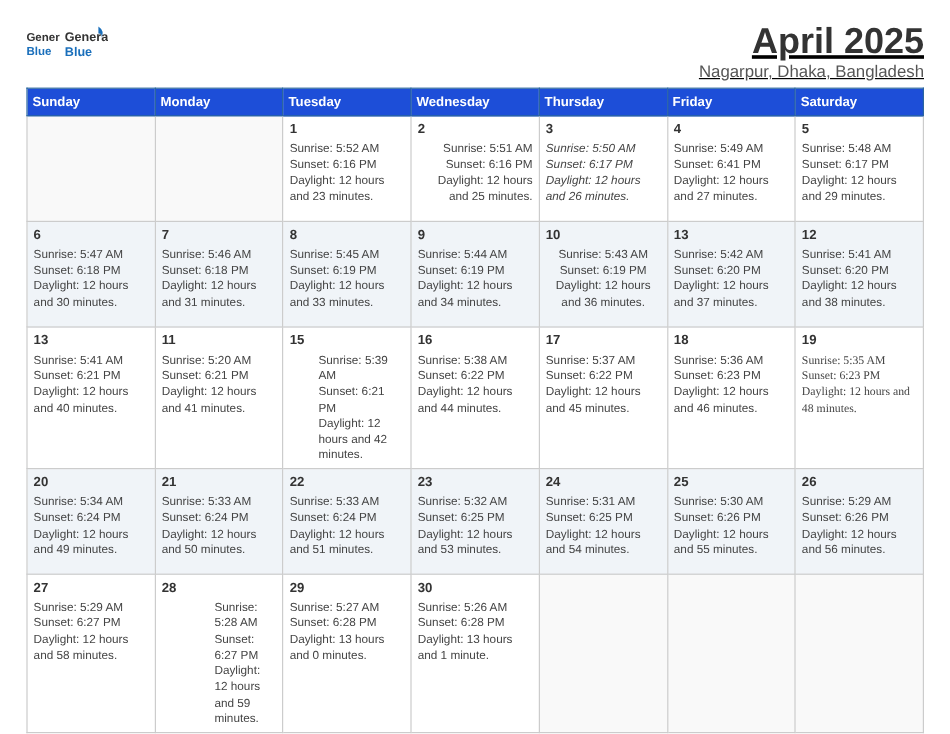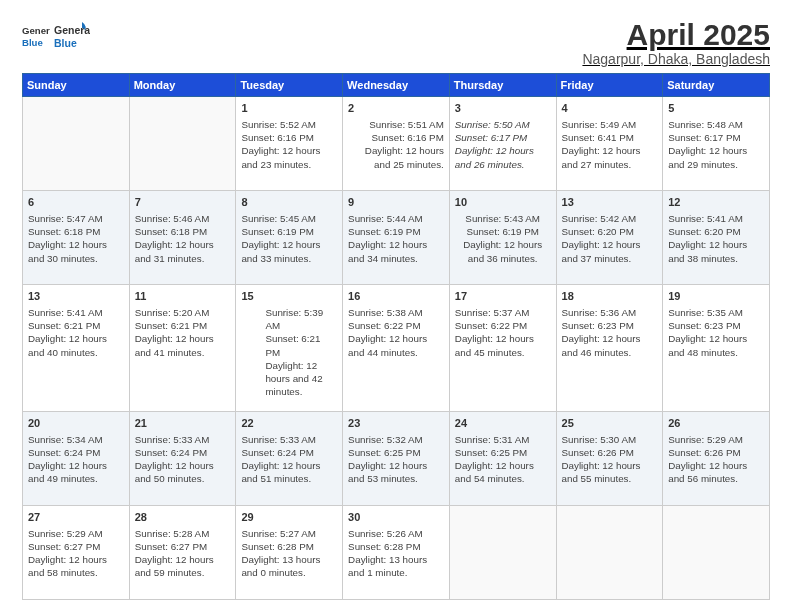--- a/index.html
+++ b/index.html
@@ -234,21 +234,21 @@
 Daylight: 12 hours and 45 minutes.</div>
           </td>
           <td>
             <span class="day-num">18</span>
             <div class="day-info" style="white-space: pre-line;">Sunrise: 5:36 AM
 Sunset: 6:23 PM
 Daylight: 12 hours and 46 minutes.</div>
           </td>
           <td>
             <span class="day-num">19</span>
-            <div class="day-info" style="white-space: pre-line;">Sunrise: 5:35 AM
+            <div class="day-info" style="white-space: pre-line; font-family: Liberation Serif, serif;">Sunrise: 5:35 AM
 Sunset: 6:23 PM
 Daylight: 12 hours and 48 minutes.</div>
           </td>
         </tr>
         <tr class="alt-row">
           <td>
             <span class="day-num">20</span>
             <div class="day-info" style="white-space: pre-line;">Sunrise: 5:34 AM
 Sunset: 6:24 PM
 Daylight: 12 hours and 49 minutes.</div>
@@ -292,21 +292,21 @@
         </tr>
         <tr>
           <td>
             <span class="day-num">27</span>
             <div class="day-info" style="white-space: pre-line;">Sunrise: 5:29 AM
 Sunset: 6:27 PM
 Daylight: 12 hours and 58 minutes.</div>
           </td>
           <td>
             <span class="day-num">28</span>
-            <div class="day-info" style="white-space: pre-line;">Sunrise: 5:28 AM
+            <div class="day-info" style="white-space: pre-line; margin-left: 44px;">Sunrise: 5:28 AM
 Sunset: 6:27 PM
 Daylight: 12 hours and 59 minutes.</div>
           </td>
           <td>
             <span class="day-num">29</span>
             <div class="day-info" style="white-space: pre-line;">Sunrise: 5:27 AM
 Sunset: 6:28 PM
 Daylight: 13 hours and 0 minutes.</div>
           </td>
           <td>

